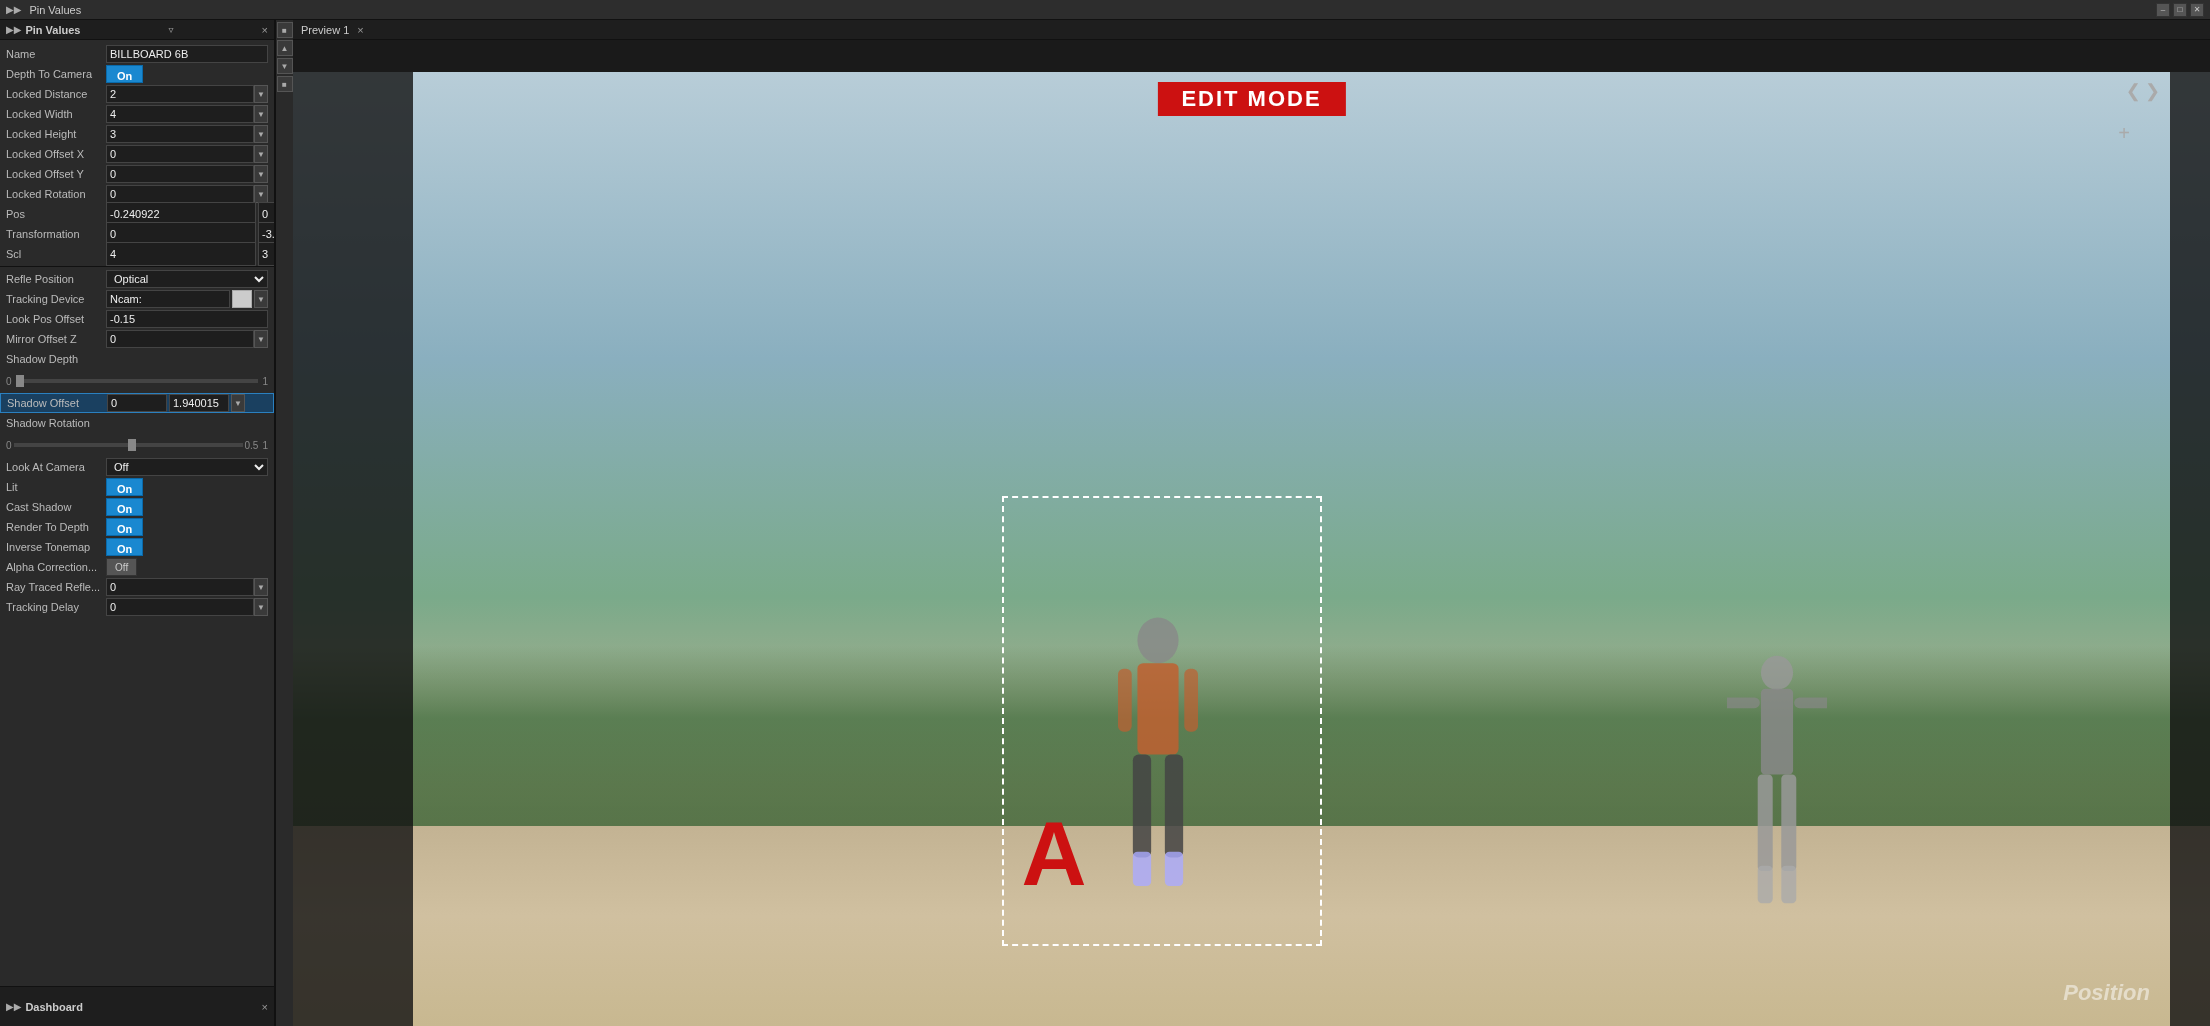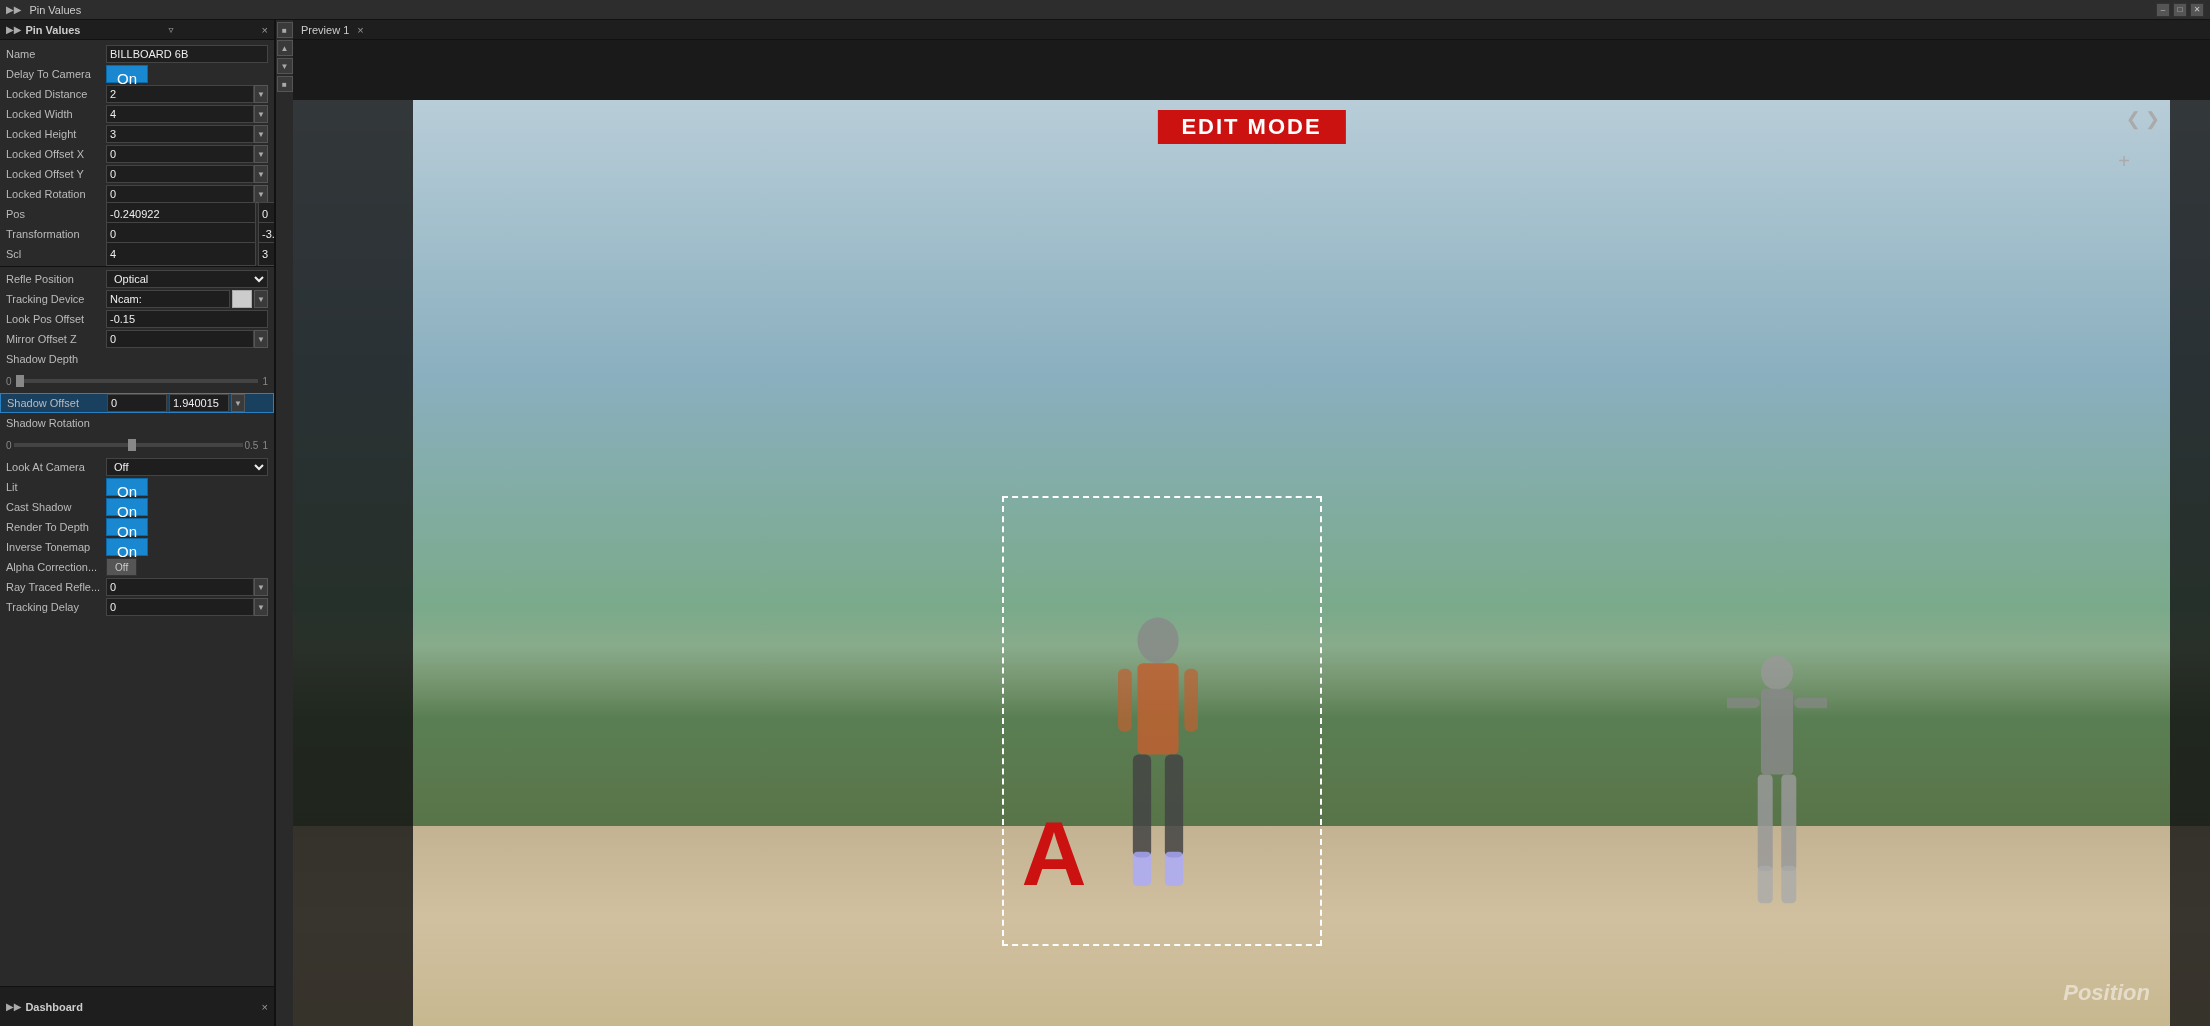--- a/index.html
+++ b/index.html
@@ -125,25 +125,25 @@
       width: 100%;
     }
     .text-input-sm {
       width: 60px;
     }
 
     .btn-on {
       background: #1a88d0;
       border: 1px solid #0a6aaa;
       color: #fff;
-      font-size: 15px;
+      font-size: 11px;
       height: 18px;
       padding: 4px 10px;
       cursor: pointer;
-      font-weight: normal;
+      font-weight: bold;
     }
     .btn-off {
       background: #555;
       border: 1px solid #333;
       color: #ccc;
       font-size: 10px;
       height: 18px;
       padding: 0 8px;
       cursor: pointer;
     }
@@ -268,21 +268,20 @@
       align-items: center;
       padding: 0 8px;
       border-bottom: 1px solid #111;
       gap: 8px;
     }
     .preview-viewport {
       flex: 1;
       position: relative;
       overflow: hidden;
       background: #0c4a6e;
-      margin-top: 28px;
     }
 
     
     .scene-bg {
       width: 100%;
       height: 100%;
       position: relative;
       background: linear-gradient(180deg, #b8cdd8 0%, #8aafbf 30%, #7aaa8a 55%, #c0b090 75%, #d4c4a0 100%);
     }
 
@@ -435,21 +434,21 @@
     <div class="pin-values-content">
 
       <div class="prop-row">
         <span class="prop-label">Name</span>
         <div class="prop-value">
           <input class="text-input" type="text" value="BILLBOARD 6B" style="">
         </div>
       </div>
 
       <div class="prop-row">
-        <span class="prop-label">Delay To Camera</span>
+        <span class="prop-label">Depth To Camera</span>
         <div class="prop-value">
           <button class="btn-on">On</button>
         </div>
       </div>
 
       <div class="prop-row">
         <span class="prop-label">Locked Distance</span>
         <div class="num-input-wrap">
           <input class="text-input" type="text" value="2" style="">
           <div class="spinner-btn">▼</div>

